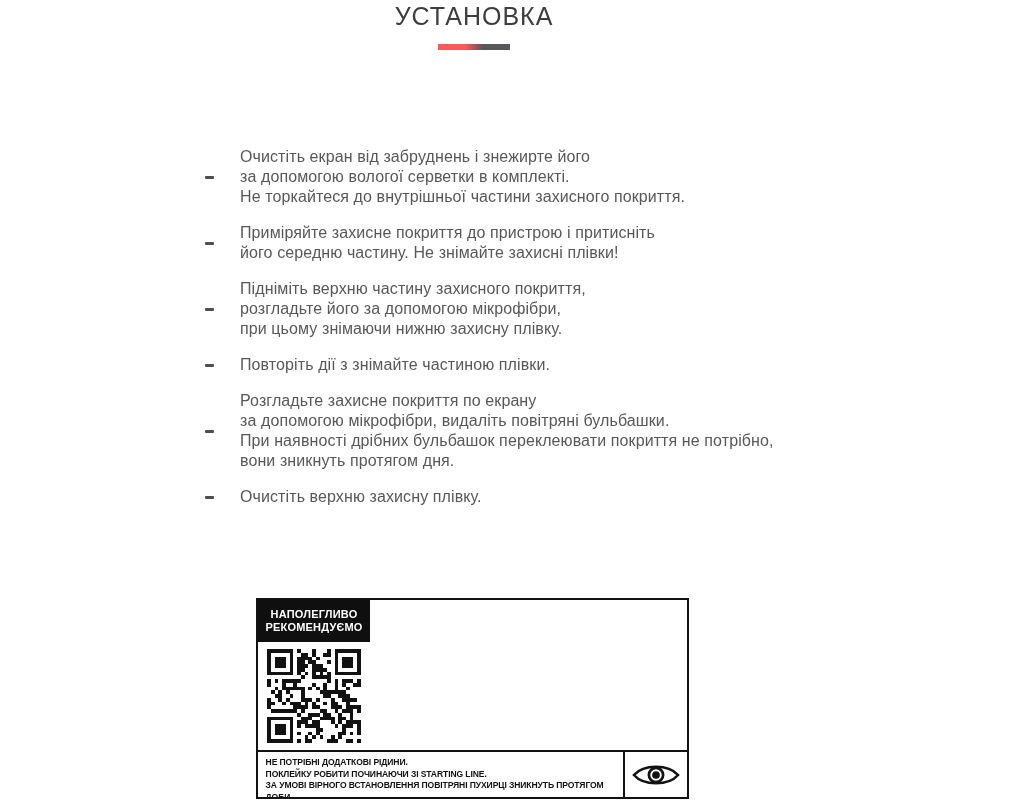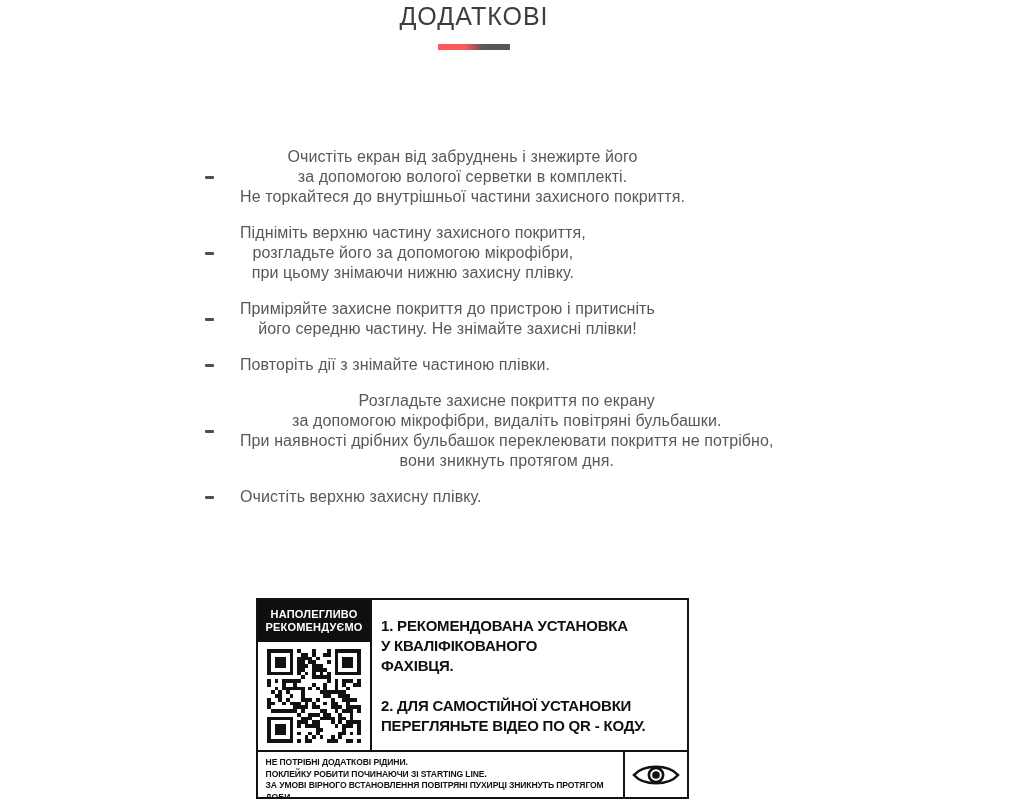--- a/index.html
+++ b/index.html
@@ -40,21 +40,20 @@
   .instructions {
     position: absolute;
     left: 205px;
     top: 147px;
     width: 660px;
   }
   .instruction-item {
     display: flex;
     align-items: center;
     margin-bottom: 16px;
-    text-align: center;
   }
   .bullet-dash {
     width: 9px;
     height: 3px;
     background: #4f4f51;
     border-radius: 1px;
     margin-right: 26px;
     flex-shrink: 0;
   }
   .instruction-text {
@@ -145,41 +144,41 @@
     align-items: center;
     justify-content: center;
   }
 </style>
 </head>
 <body>
 
 <div class="stage">
 
   <div class="header">
-    <h1 class="page-title">ДОДАТКОВІ</h1>
+    <h1 class="page-title">УСТАНОВКА</h1>
     <div class="title-divider"></div>
   </div>
 
   <div class="instructions">
     <div class="instruction-item">
       <span class="bullet-dash"></span>
       <div class="instruction-text">Очистіть екран від забруднень і знежирте його
 за допомогою вологої серветки в комплекті.
 Не торкайтеся до внутрішньої частини захисного покриття.</div>
     </div>
     <div class="instruction-item">
       <span class="bullet-dash"></span>
+      <div class="instruction-text">Приміряйте захисне покриття до пристрою і притисніть
+його середню частину. Не знімайте захисні плівки!</div>
+    </div>
+    <div class="instruction-item">
+      <span class="bullet-dash"></span>
       <div class="instruction-text">Підніміть верхню частину захисного покриття,
 розгладьте його за допомогою мікрофібри,
 при цьому знімаючи нижню захисну плівку.</div>
-    </div>
-    <div class="instruction-item">
-      <span class="bullet-dash"></span>
-      <div class="instruction-text">Приміряйте захисне покриття до пристрою і притисніть
-його середню частину. Не знімайте захисні плівки!</div>
     </div>
     <div class="instruction-item">
       <span class="bullet-dash"></span>
       <div class="instruction-text">Повторіть дії з знімайте частиною плівки.</div>
     </div>
     <div class="instruction-item">
       <span class="bullet-dash"></span>
       <div class="instruction-text">Розгладьте захисне покриття по екрану
 за допомогою мікрофібри, видаліть повітряні бульбашки.
 При наявності дрібних бульбашок переклеювати покриття не потрібно,
@@ -507,26 +506,20 @@
                 <rect x="16" y="24" width="1" height="1"></rect>
                 <rect x="17" y="24" width="1" height="1"></rect>
                 <rect x="18" y="24" width="1" height="1"></rect>
                 <rect x="21" y="24" width="1" height="1"></rect>
                 <rect x="22" y="24" width="1" height="1"></rect>
                 <rect x="24" y="24" width="1" height="1"></rect>
               </g>
             </svg>
         </div>
       </div>
-      <div class="rec-right">1. РЕКОМЕНДОВАНА УСТАНОВКА
-У КВАЛІФІКОВАНОГО
-ФАХІВЦЯ.
-
-2. ДЛЯ САМОСТІЙНОЇ УСТАНОВКИ
-ПЕРЕГЛЯНЬТЕ ВІДЕО ПО QR - КОДУ.</div>
     </div>
     <div class="rec-bottom">
       <div class="rec-notes">НЕ ПОТРІБНІ ДОДАТКОВІ РІДИНИ.
 ПОКЛЕЙКУ РОБИТИ ПОЧИНАЮЧИ ЗІ STARTING LINE.
 ЗА УМОВІ ВІРНОГО ВСТАНОВЛЕННЯ  ПОВІТРЯНІ ПУХИРЦІ ЗНИКНУТЬ  ПРОТЯГОМ ДОБИ.
 НЕ ПРИЗНАЧЕНО ДЛЯ ПОВТОРНОГО ВСТАНОВЛЕННЯ.</div>
       <div class="rec-eye">
         <svg width="48" height="30" viewBox="0 0 50 30" aria-hidden="true">
           <path d="M2 15 C12 3.5 38 3.5 48 15 C38 26.5 12 26.5 2 15 Z" fill="none" stroke="#121212" stroke-width="2.6"></path>
           <circle cx="25" cy="15" r="7.4" fill="none" stroke="#121212" stroke-width="2.8"></circle>

